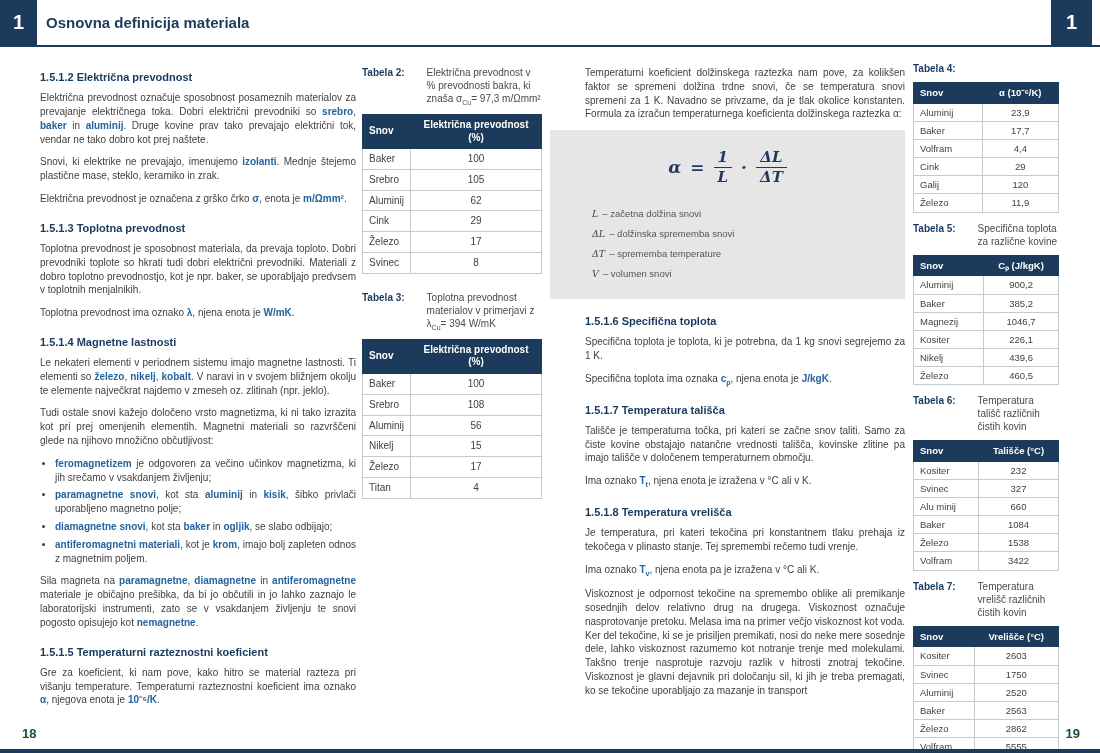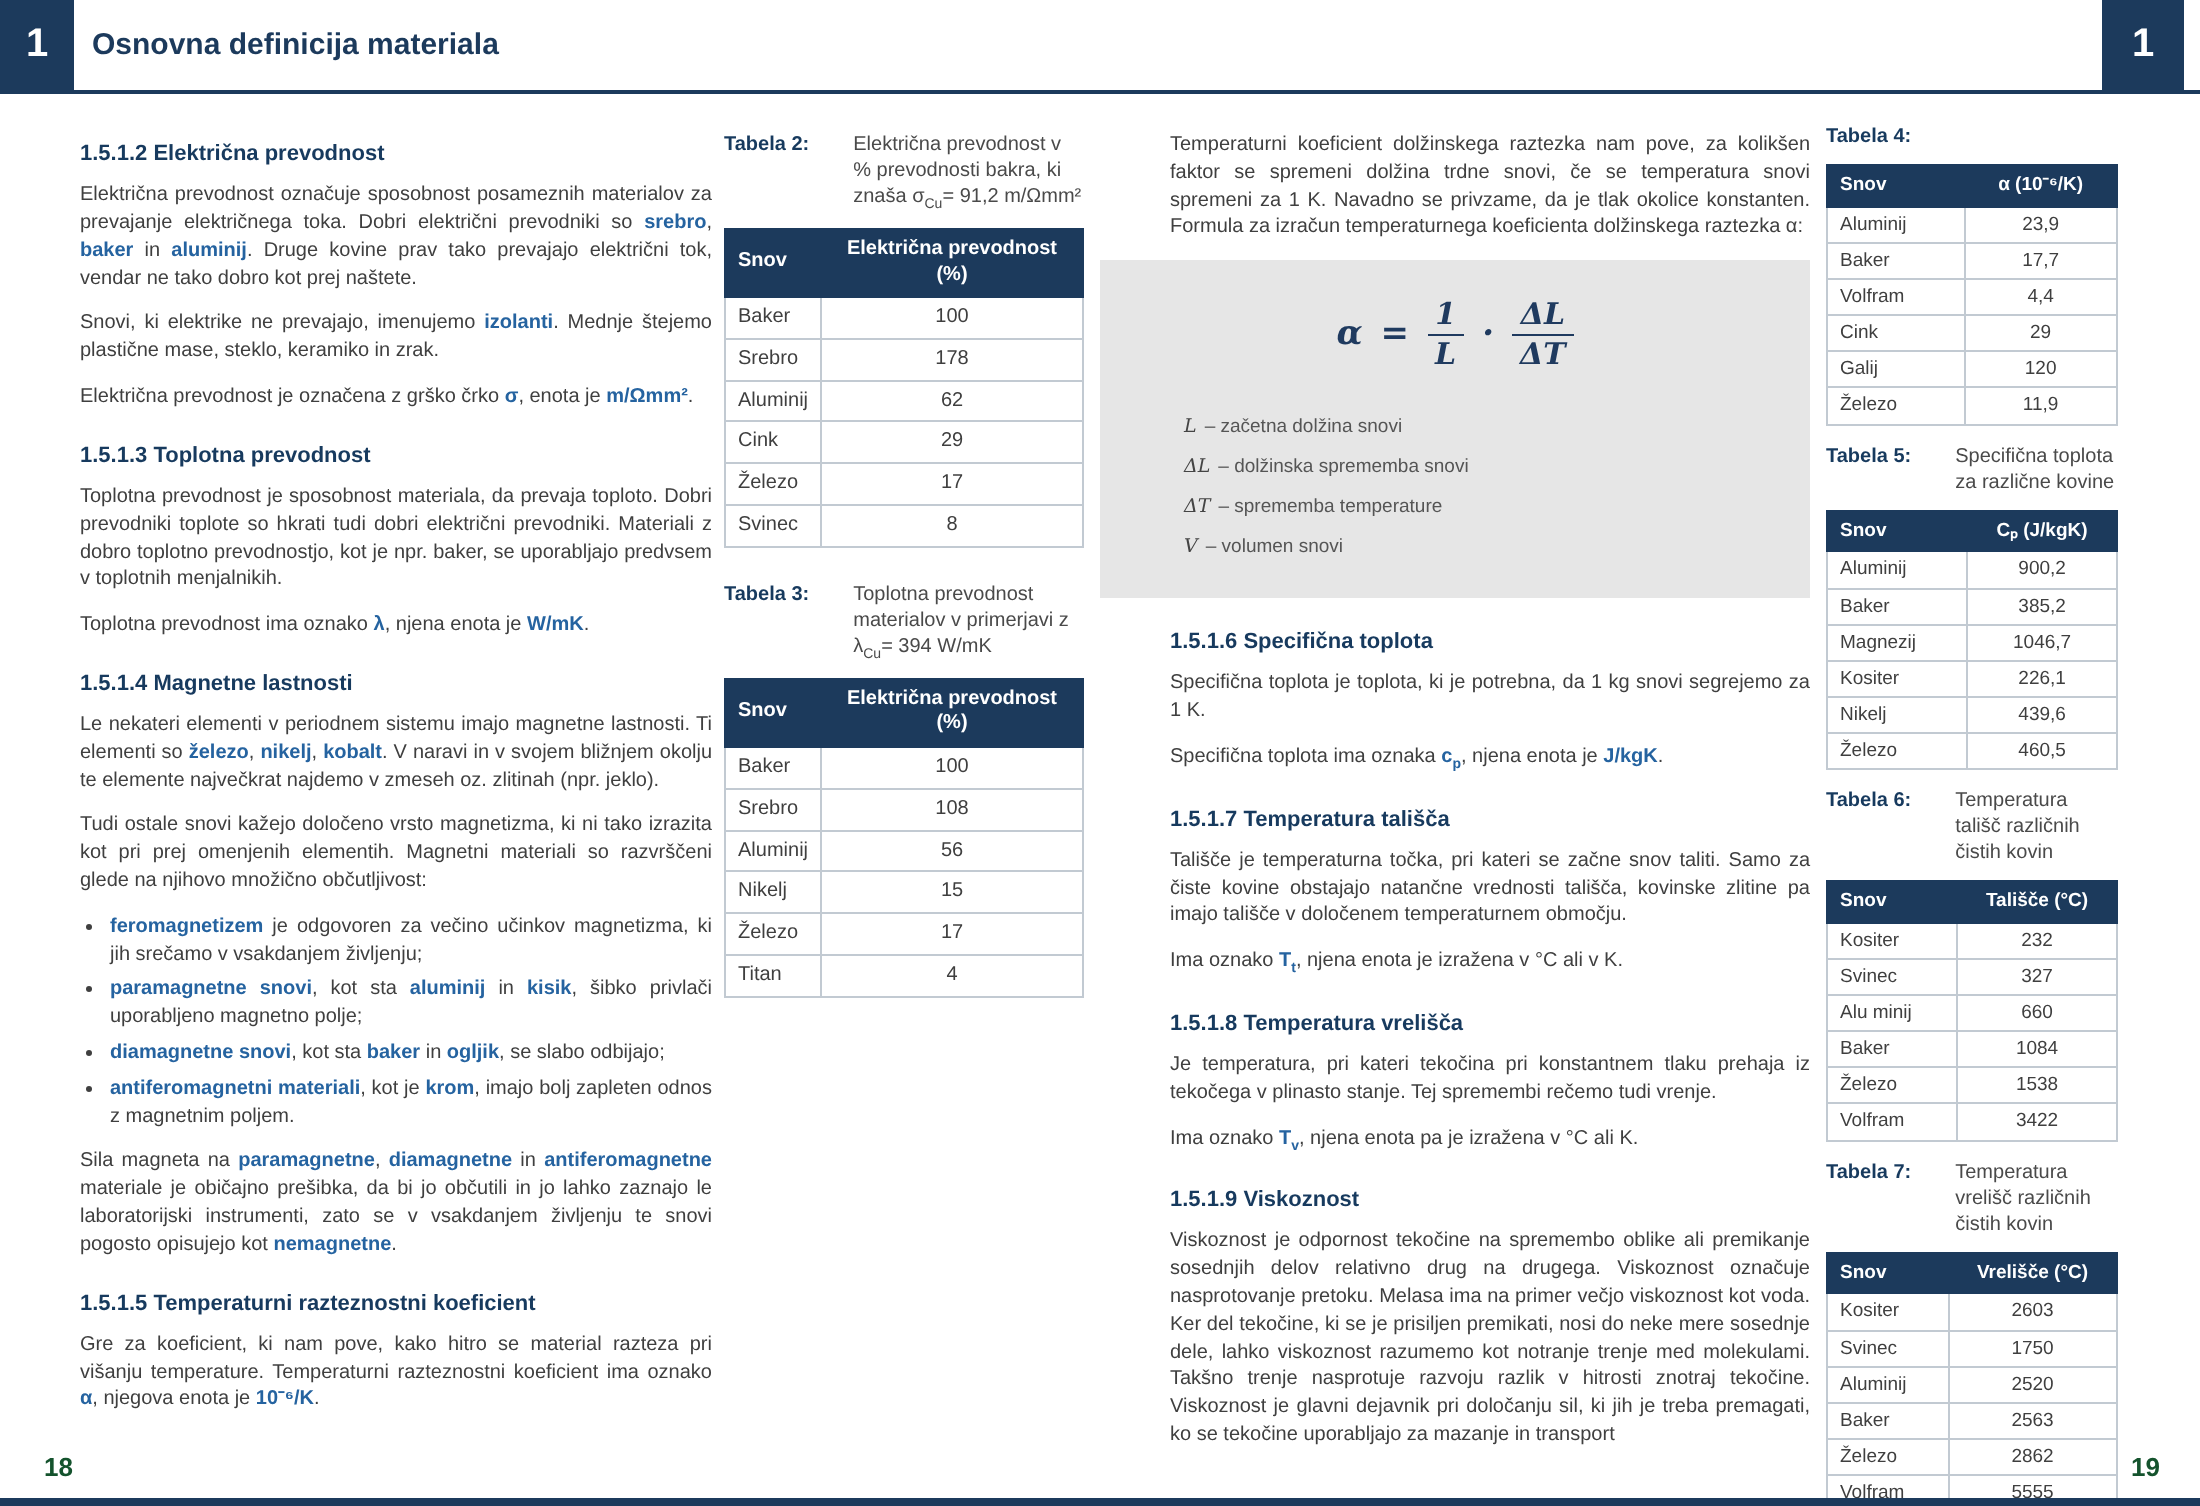--- a/index.html
+++ b/index.html
@@ -95,37 +95,37 @@
     <p class="para"><span>Sila magneta na </span><span class="kw">paramagnetne</span><span>, </span><span class="kw">diamagnetne</span><span> in </span><span class="kw">antiferomagnetne</span><span> materiale je običajno prešibka, da bi jo občutili in jo lahko zaznajo le laboratorijski instrumenti, zato se v vsakdanjem življenju te snovi pogosto opisujejo kot </span><span class="kw">nemagnetne</span><span>.</span></p>
 
     <div class="sec-heading">1.5.1.5 Temperaturni razteznostni koeficient</div>
     <p class="para"><span>Gre za koeficient, ki nam pove, kako hitro se material razteza pri višanju temperature. Temperaturni razteznostni koeficient ima oznako </span><span class="kw">α</span><span>, njegova enota je </span><span class="kw">10⁻⁶/K</span><span>.</span></p>
   </div>
 
   <div class="col col2">
     <div class="tblock">
       <div class="tcaption">
         <span class="tlabel">Tabela 2:</span>
-        <span class="tcap"><span>Električna prevodnost v % prevodnosti bakra, ki znaša σ</span><span class="sub">Cu</span><span>= 91,2 m/Ωmm²</span></span>
+        <span class="tcap"><span>Električna prevodnost v % prevodnosti bakra, ki znaša σ</span><span class="sub">Cu</span><span>= 97,3 m/Ωmm²</span></span>
       </div>
       <table class="data">
           <thead>
             <tr>
               <th>Snov</th>
               <th>Električna prevodnost (%)</th>
             </tr>
           </thead>
           <tbody>
             <tr>
               <td>Baker</td>
               <td>100</td>
             </tr>
             <tr>
               <td>Srebro</td>
-              <td>178</td>
+              <td>105</td>
             </tr>
             <tr>
               <td>Aluminij</td>
               <td>62</td>
             </tr>
             <tr>
               <td>Cink</td>
               <td>29</td>
             </tr>
             <tr>
@@ -219,21 +219,20 @@
     <p class="para"><span>Specifična toplota ima oznaka </span><span class="kw">c</span><span class="kw sub">p</span><span>, njena enota je </span><span class="kw">J/kgK</span><span>.</span></p>
 
     <div class="sec-heading">1.5.1.7 Temperatura tališča</div>
     <p class="para"><span>Tališče je temperaturna točka, pri kateri se začne snov taliti. Samo za čiste kovine obstajajo natančne vrednosti tališča, kovinske zlitine pa imajo tališče v določenem temperaturnem območju.</span></p>
     <p class="para"><span>Ima oznako </span><span class="kw">T</span><span class="kw sub">t</span><span>, njena enota je izražena v °C ali v K.</span></p>
 
     <div class="sec-heading">1.5.1.8 Temperatura vrelišča</div>
     <p class="para"><span>Je temperatura, pri kateri tekočina pri konstantnem tlaku prehaja iz tekočega v plinasto stanje. Tej spremembi rečemo tudi vrenje.</span></p>
     <p class="para"><span>Ima oznako </span><span class="kw">T</span><span class="kw sub">v</span><span>, njena enota pa je izražena v °C ali K.</span></p>
 
-    <div class="sec-heading">1.5.1.9 Viskoznost</div>
     <p class="para"><span>Viskoznost je odpornost tekočine na spremembo oblike ali premikanje sosednjih delov relativno drug na drugega. Viskoznost označuje nasprotovanje pretoku. Melasa ima na primer večjo viskoznost kot voda. Ker del tekočine, ki se je prisiljen premikati, nosi do neke mere sosednje dele, lahko viskoznost razumemo kot notranje trenje med molekulami. Takšno trenje nasprotuje razvoju razlik v hitrosti znotraj tekočine. Viskoznost je glavni dejavnik pri določanju sil, ki jih je treba premagati, ko se tekočine uporabljajo za mazanje in transport</span></p>
   </div>
 
   <div class="col col4">
     <div class="tblock">
       <div class="tcaption">
         <span class="tlabel">Tabela 4:</span>
       </div>
       <table class="data">
           <thead>

